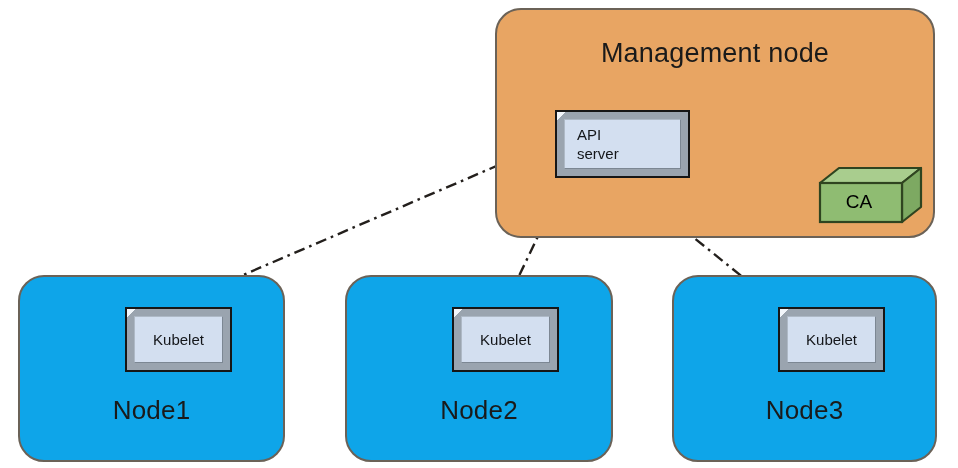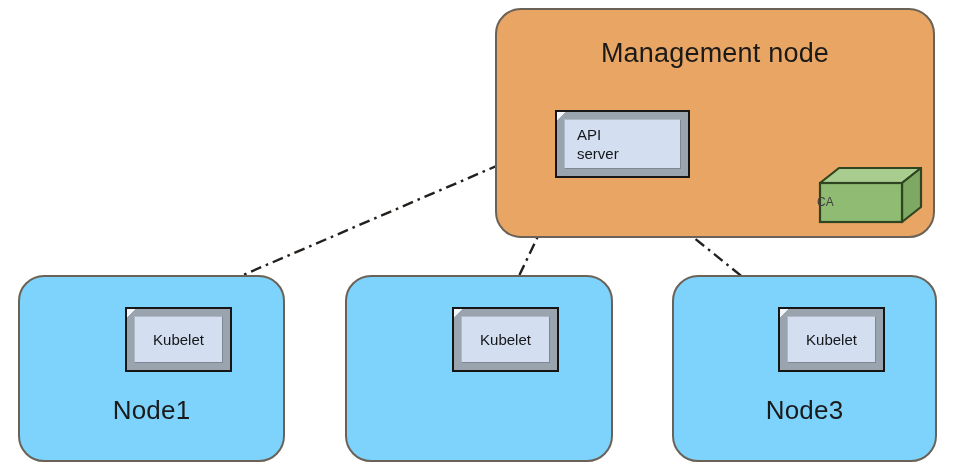--- a/index.html
+++ b/index.html
@@ -30,21 +30,21 @@
   .zone {
     position: absolute;
     border: 2px solid #6b6257;
     border-radius: 26px;
     box-sizing: border-box;
   }
   .zone-mgmt {
     background: #e8a563;
   }
   .zone-node {
-    background: #7dd3fc;
+    background: #0ea5e9;
     padding-left: 36px;
   }
   .zone-title {
     position: absolute;
     left: 0;
     right: 0;
     text-align: center;
     color: #1a1a1a;
     font-size: 26px;
     line-height: 31px;
@@ -111,23 +111,23 @@
   
   .cube {
     position: absolute;
   }
   .cube svg { display: block; }
   .cube-label {
     position: absolute;
     left: 0;
     width: 84px;
     top: 26px;
-    text-align: left;
-    color: #404040;
-    font-size: 12px;
+    text-align: center;
+    color: #000000;
+    font-size: 19px;
     line-height: 22px;
   }
 </style>
 </head>
 <body>
 
 <div id="canvas">
 
   <svg id="edges" viewBox="0 0 958 468" width="958" height="468">
     <defs>
@@ -184,20 +184,21 @@
     </div>
     <div class="zone-title node-title" style="top:118px;">Node1</div>
   </div>
 
   <div class="zone zone-node" style="left:345px; top:275px; width:268px; height:187px;">
     <div class="bevel" style="left:97px; top:30px; width:107px; height:65px;">
       <div class="bevel-inner">
         <span class="bevel-label">Kubelet</span>
       </div>
     </div>
+    <div class="zone-title node-title" style="top:118px;">Node2</div>
   </div>
 
   <div class="zone zone-node" style="left:672px; top:275px; width:265px; height:187px;">
     <div class="bevel" style="left:96px; top:30px; width:107px; height:65px;">
       <div class="bevel-inner">
         <span class="bevel-label">Kubelet</span>
       </div>
     </div>
     <div class="zone-title node-title" style="top:118px;">Node3</div>
   </div>

